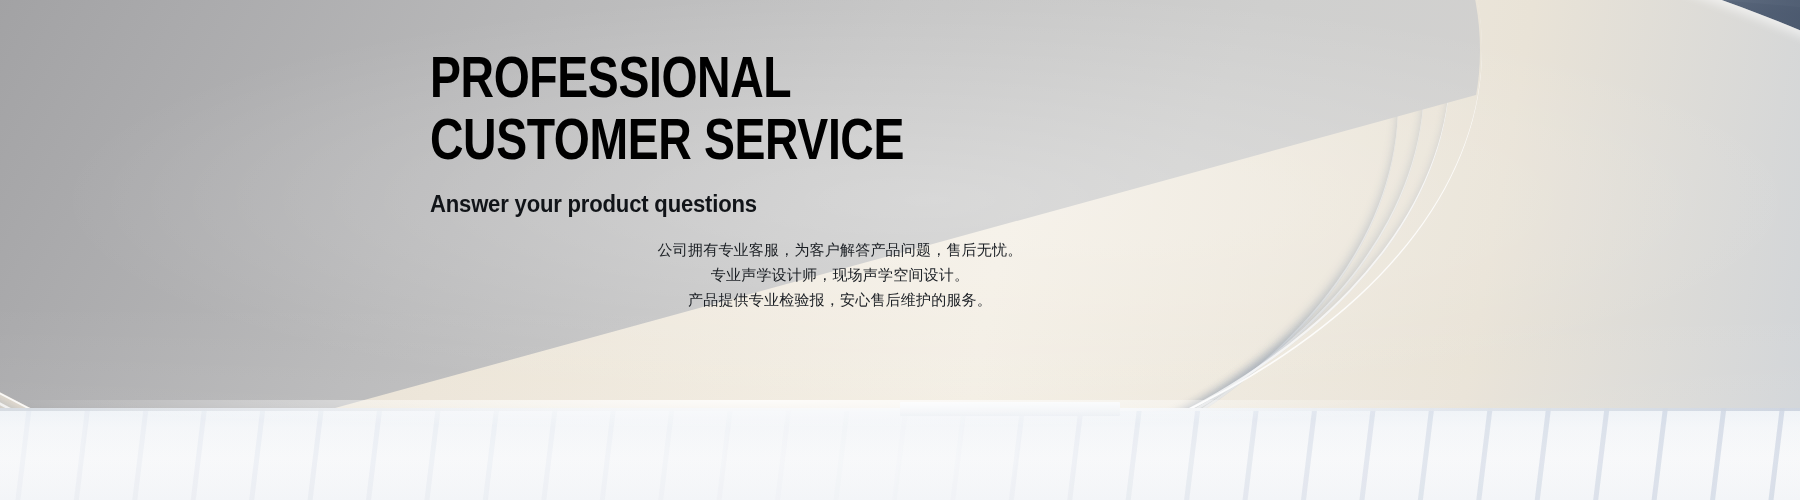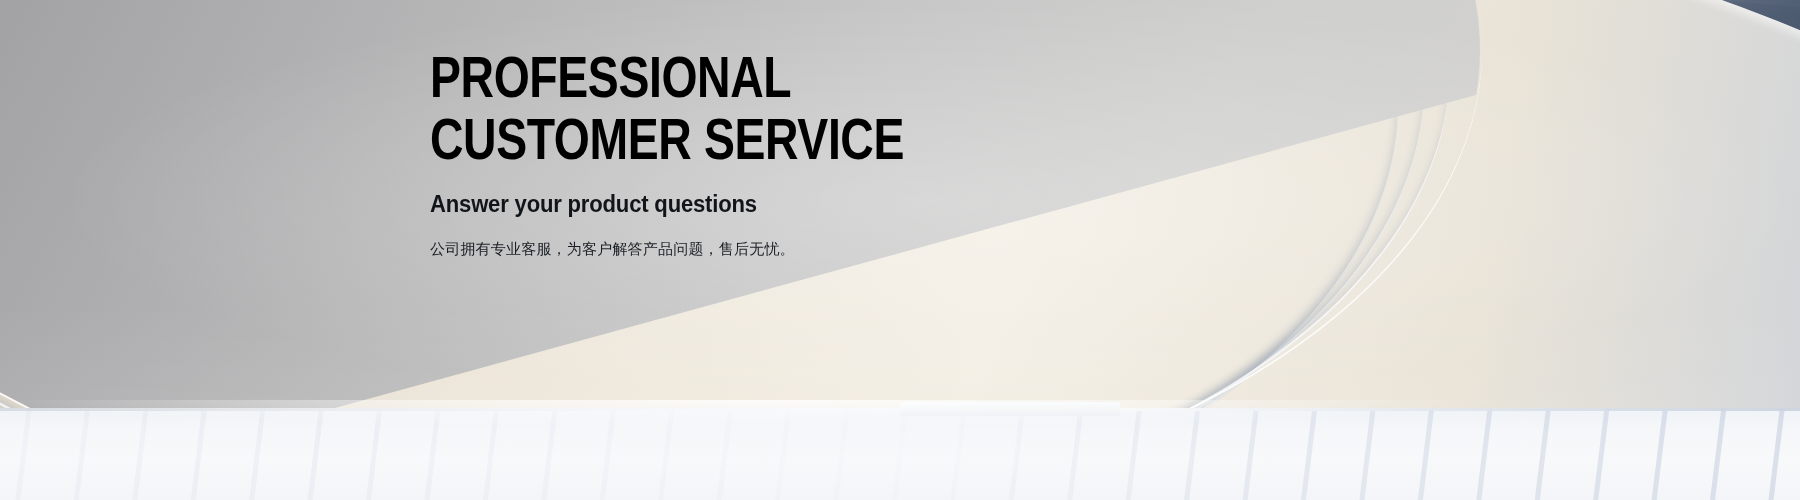--- a/index.html
+++ b/index.html
@@ -191,24 +191,25 @@
     transform: scaleX(0.96);
     transform-origin: left top;
     white-space: nowrap;
   }
 
   .body-copy {
     margin: 20px 0 12px 0;
     padding: 0;
     list-style: none;
     color: #1b1f24;
-    font-family: Liberation Mono, monospace;
+    font-family: Liberation Serif, serif;
     font-size: 15px;
     line-height: 25px;
     letter-spacing: 0.2px;
+    text-align: center;
   }
   .body-copy li { white-space: nowrap; }
 </style>
 </head>
 <body>
 
 <div id="banner">
 
   <div class="layer sky"></div>
 
@@ -244,16 +245,18 @@
 
     <h1 class="headline">
       <span class="hl-line hl-line-1">PROFESSIONAL</span>
       <span class="hl-line hl-line-2">CUSTOMER SERVICE</span>
     </h1>
 
     <p class="subtitle">Answer your product questions</p>
 
     <ul class="body-copy">
       <li>公司拥有专业客服，为客户解答产品问题，售后无忧。</li>
+      <li>专业声学设计师，现场声学空间设计。</li>
+      <li>产品提供专业检验报，安心售后维护的服务。</li>
     </ul>
 
   </div>
 </div>
 
 </body></html>

